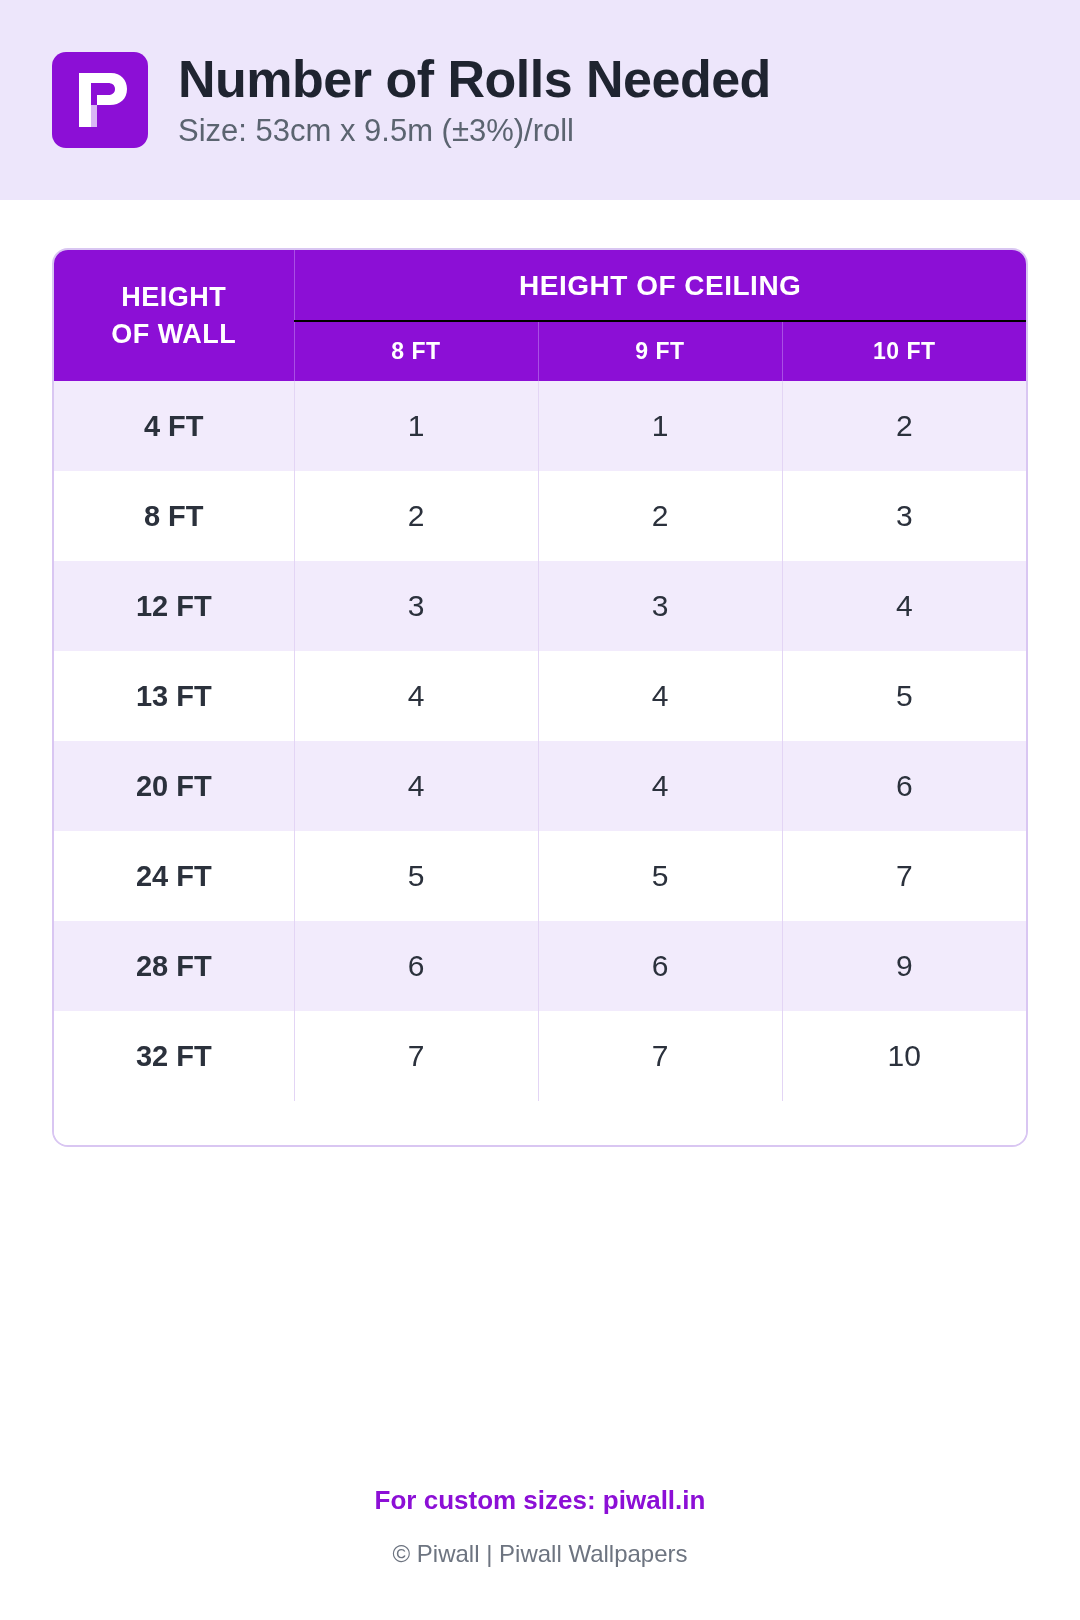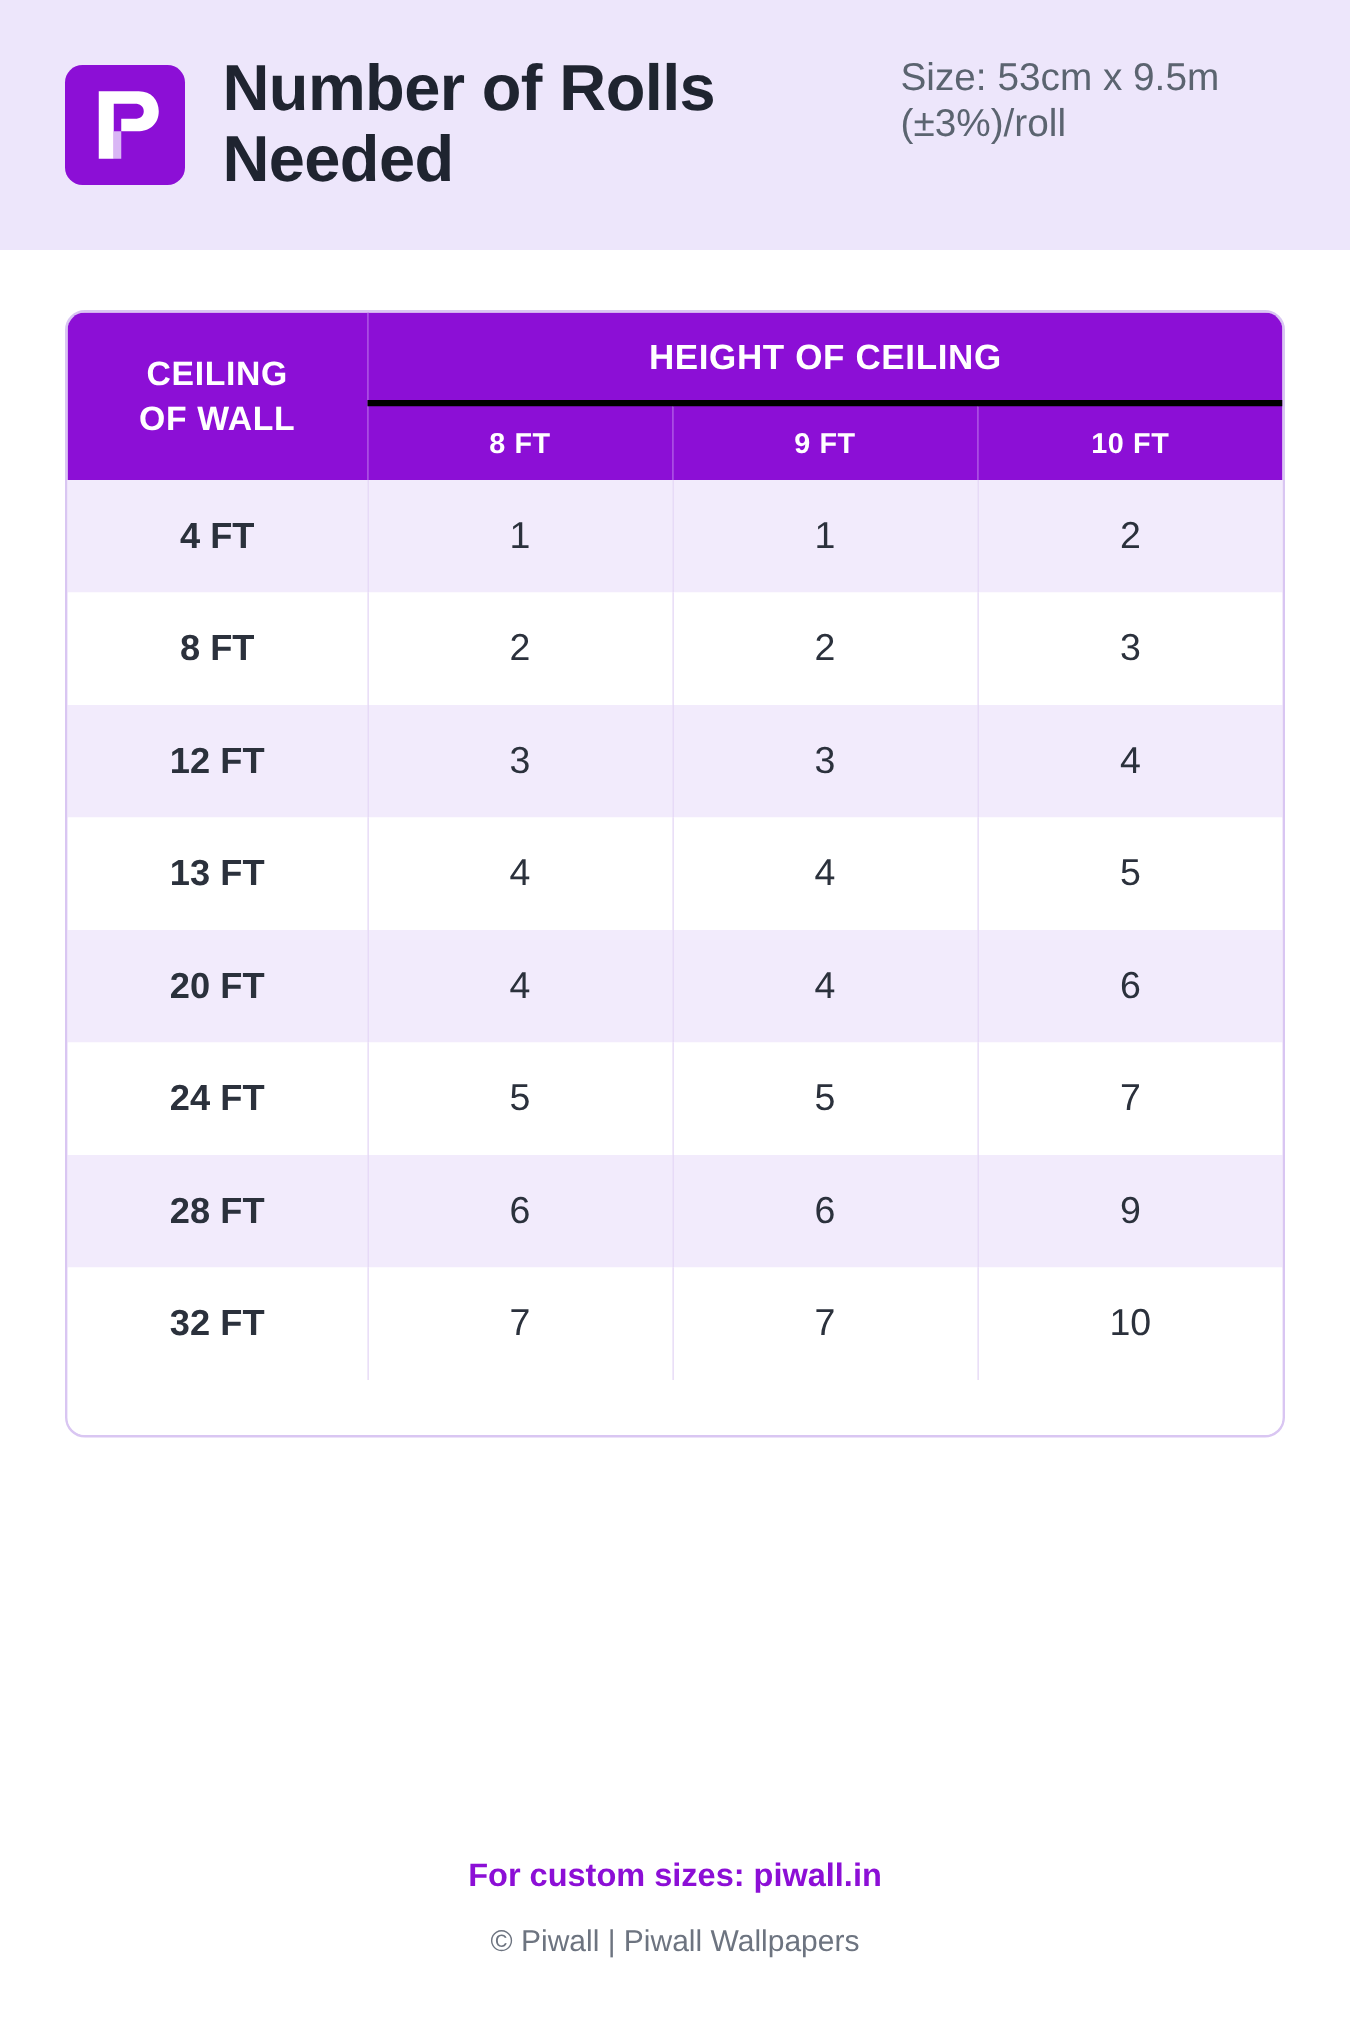--- a/index.html
+++ b/index.html
@@ -31,21 +31,21 @@
     width: 96px;
     height: 96px;
     background: #8c0fd6;
     border-radius: 14px;
     flex: 0 0 auto;
     display: flex;
     align-items: center;
     justify-content: center;
   }
   .logo-box svg { display: block; }
-  .header-text { display: flex; flex-direction: row; gap: 4px; }
+  .header-text { display: flex; flex-direction: column; gap: 4px; }
   .header-title {
     font-size: 52px;
     font-weight: bold;
     color: #1f2430;
     letter-spacing: -0.5px;
     line-height: 1.1;
   }
   .header-sub {
     font-size: 31px;
     color: #5b6470;
@@ -76,21 +76,21 @@
     line-height: 1.35;
     letter-spacing: 0.5px;
     width: 240px;
     padding: 22px 10px;
     border-right: 1px solid #a94fe4;
   }
   .th-height {
     font-size: 28px;
     letter-spacing: 0.5px;
     padding: 20px 10px 18px 10px;
-    border-bottom: 5px solid #000000;
+    border-bottom: 2px solid #000000;
   }
   .th-sub {
     font-size: 23px;
     padding: 16px 10px;
     letter-spacing: 0.5px;
     border-right: 1px solid #a94fe4;
   }
   .th-sub.last { border-right: none; }
 
   tbody td {
@@ -149,21 +149,21 @@
       <div class="header-title">Number of Rolls Needed</div>
       <div class="header-sub">Size: 53cm x 9.5m (±3%)/roll</div>
     </div>
   </div>
 
   <div class="table-wrap">
     <table>
       <thead>
         <tr>
           <th class="th-length" rowspan="2">
-            <span>CEILING</span><br>
+            <span>HEIGHT</span><br>
             <span>OF WALL</span>
           </th>
           <th class="th-height" colspan="3">HEIGHT OF CEILING</th>
         </tr>
         <tr>
           <th class="th-sub">8 FT</th>
           <th class="th-sub">9 FT</th>
           <th class="th-sub last">10 FT</th>
         </tr>
       </thead>

